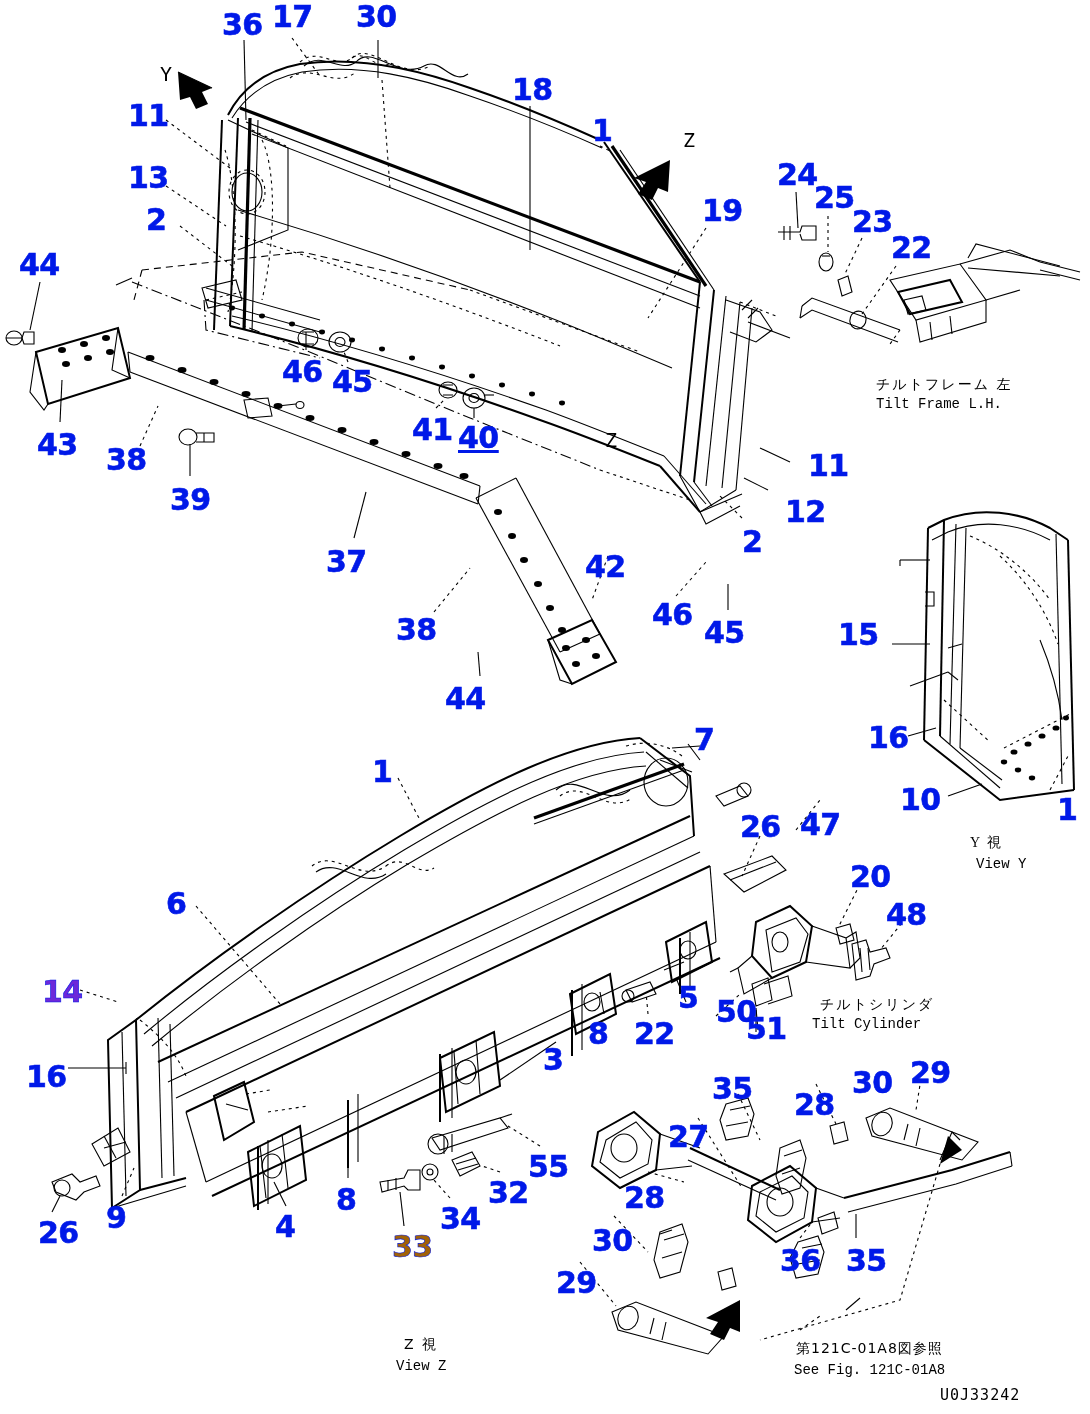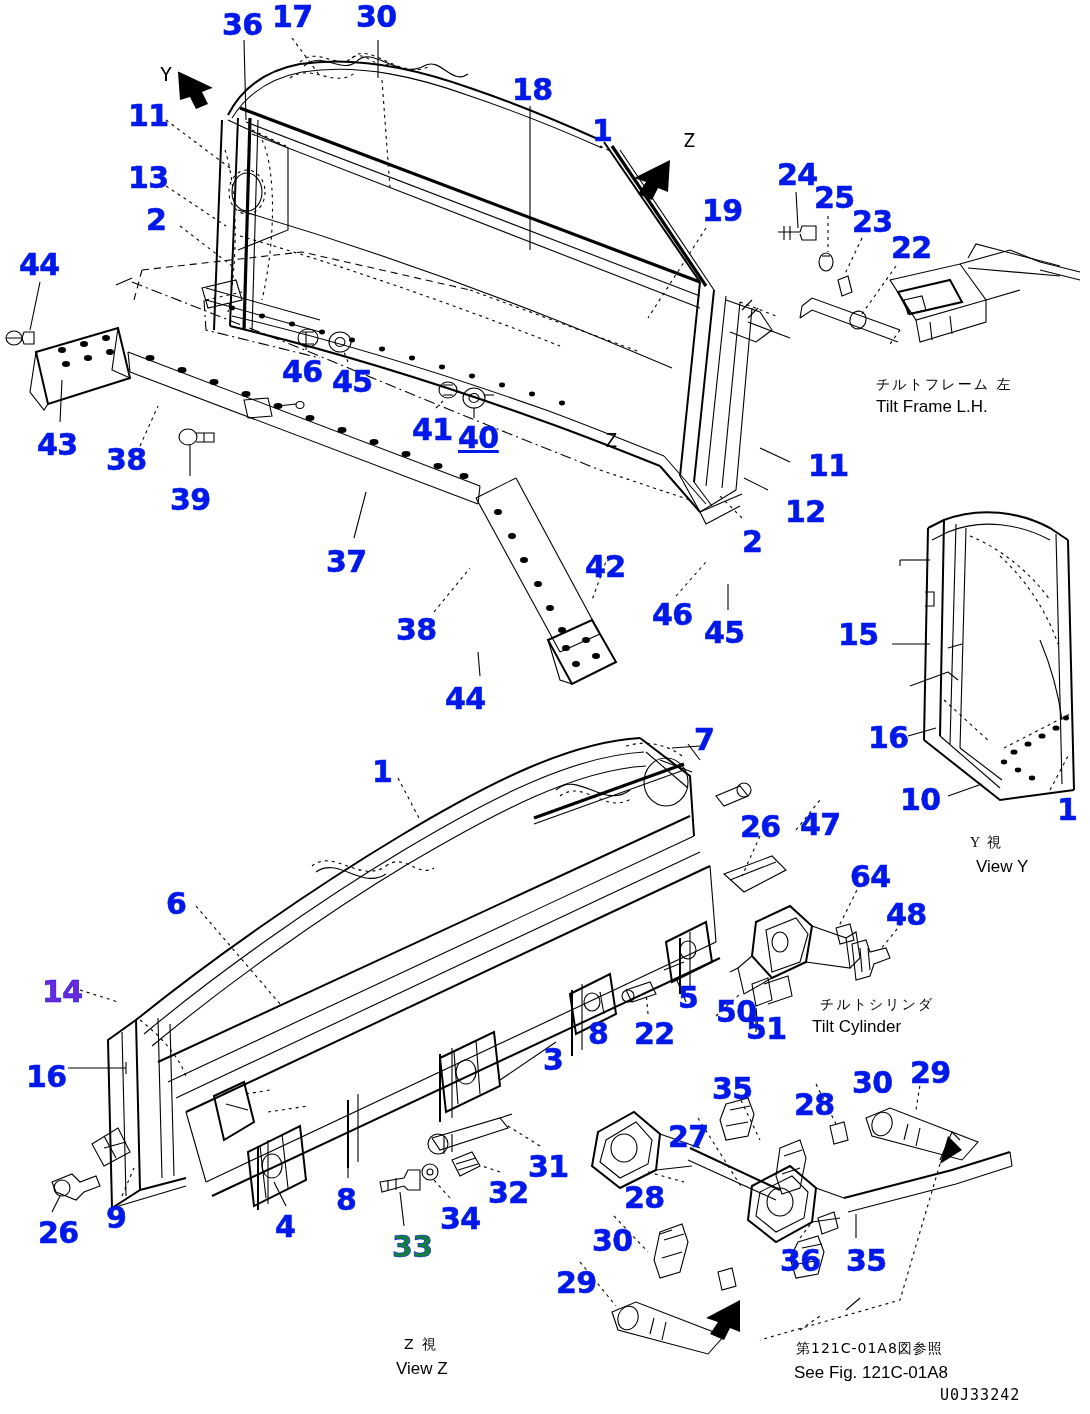--- a/index.html
+++ b/index.html
@@ -20,22 +20,22 @@
     font-size:30px;
     line-height:1;
     letter-spacing:-0.5px;
     white-space:nowrap;
     -webkit-text-stroke:0.6px #0019e8;
   }
   
   .anno{
     position:absolute;
     color:#000;
-    font-family:Liberation Sans, sans-serif;
-    font-size:17px;
+    font-family:Liberation Mono, monospace;
+    font-size:14px;
     line-height:1.25;
     white-space:nowrap;
   }
   .anno.jp{font-family:"DejaVu Sans",sans-serif;letter-spacing:2px;font-size:14px;}
   .dwg{
     position:absolute;
     color:#000;
     font-family:"DejaVu Sans Mono",monospace;
     font-size:15px;
     letter-spacing:1px;
@@ -549,39 +549,39 @@
       <div class="cal" style="left: 652px; top: 600px; color: rgb(0, 25, 232);">46</div>
       <div class="cal" style="left: 704px; top: 618px; color: rgb(0, 25, 232);">45</div>
       <div class="cal" style="left: 838px; top: 620px; color: rgb(0, 25, 232);">15</div>
       <div class="cal" style="left: 868px; top: 723px; color: rgb(0, 25, 232);">16</div>
       <div class="cal" style="left: 900px; top: 785px; color: rgb(0, 25, 232);">10</div>
       <div class="cal" style="left: 1057px; top: 795px; color: rgb(0, 25, 232);">1</div>
       <div class="cal" style="left: 372px; top: 757px; color: rgb(0, 25, 232);">1</div>
       <div class="cal" style="left: 694px; top: 725px; color: rgb(0, 25, 232);">7</div>
       <div class="cal" style="left: 740px; top: 812px; color: rgb(0, 25, 232);">26</div>
       <div class="cal" style="left: 800px; top: 810px; color: rgb(0, 25, 232); text-align: right;">47</div>
-      <div class="cal" style="left: 850px; top: 862px; color: rgb(0, 25, 232);">64</div>
+      <div class="cal" style="left: 850px; top: 862px; color: rgb(0, 25, 232);">20</div>
       <div class="cal" style="left: 886px; top: 900px; color: rgb(0, 25, 232);">48</div>
       <div class="cal" style="left: 166px; top: 889px; color: rgb(0, 25, 232);">6</div>
       <div class="cal" style="left: 42px; top: 977px; color: #6d28d9;">14</div>
       <div class="cal" style="left: 26px; top: 1062px; color: rgb(0, 25, 232);">16</div>
       <div class="cal" style="left: 38px; top: 1218px; color: rgb(0, 25, 232);">26</div>
       <div class="cal" style="left: 106px; top: 1203px; color: rgb(0, 25, 232);">9</div>
       <div class="cal" style="left: 275px; top: 1212px; color: rgb(0, 25, 232);">4</div>
       <div class="cal" style="left: 336px; top: 1185px; color: rgb(0, 25, 232);">8</div>
       <div class="cal" style="left: 543px; top: 1045px; color: rgb(0, 25, 232);">3</div>
       <div class="cal" style="left: 588px; top: 1019px; color: rgb(0, 25, 232);">8</div>
       <div class="cal" style="left: 634px; top: 1019px; color: rgb(0, 25, 232);">22</div>
       <div class="cal" style="left: 678px; top: 983px; color: rgb(0, 25, 232);">5</div>
       <div class="cal" style="left: 700px; top: 997px; color: rgb(0, 25, 232); margin-left: 16px;">50</div>
       <div class="cal" style="left: 746px; top: 1014px; color: rgb(0, 25, 232);">51</div>
-      <div class="cal" style="left: 392px; top: 1232px; color: #15803d;">33</div>
+      <div class="cal" style="left: 392px; top: 1232px; color: #a16207;">33</div>
       <div class="cal" style="left: 440px; top: 1204px; color: rgb(0, 25, 232);">34</div>
       <div class="cal" style="left: 488px; top: 1178px; color: rgb(0, 25, 232);">32</div>
-      <div class="cal" style="left: 528px; top: 1152px; color: rgb(0, 25, 232);">31</div>
+      <div class="cal" style="left: 528px; top: 1152px; color: rgb(0, 25, 232);">55</div>
       <div class="cal" style="left: 668px; top: 1122px; color: rgb(0, 25, 232);">27</div>
       <div class="cal" style="left: 712px; top: 1074px; color: rgb(0, 25, 232);">35</div>
       <div class="cal" style="left: 794px; top: 1090px; color: rgb(0, 25, 232);">28</div>
       <div class="cal" style="left: 852px; top: 1068px; color: rgb(0, 25, 232);">30</div>
       <div class="cal" style="left: 910px; top: 1058px; color: rgb(0, 25, 232);">29</div>
       <div class="cal" style="left: 624px; top: 1183px; color: rgb(0, 25, 232);">28</div>
       <div class="cal" style="left: 592px; top: 1226px; color: rgb(0, 25, 232);">30</div>
       <div class="cal" style="left: 556px; top: 1268px; color: rgb(0, 25, 232);">29</div>
       <div class="cal" style="left: 780px; top: 1246px; color: rgb(0, 25, 232);">36</div>
       <div class="cal" style="left: 846px; top: 1246px; color: rgb(0, 25, 232);">35</div>

